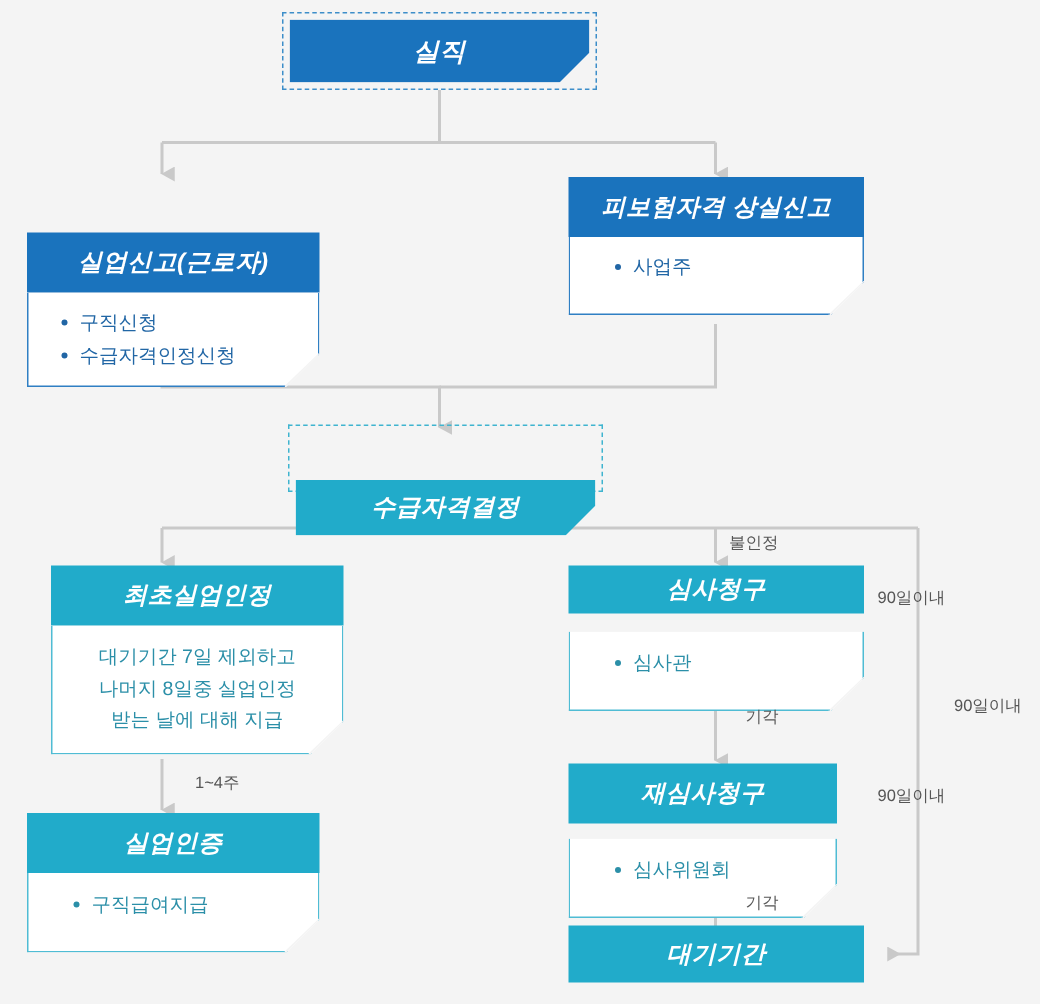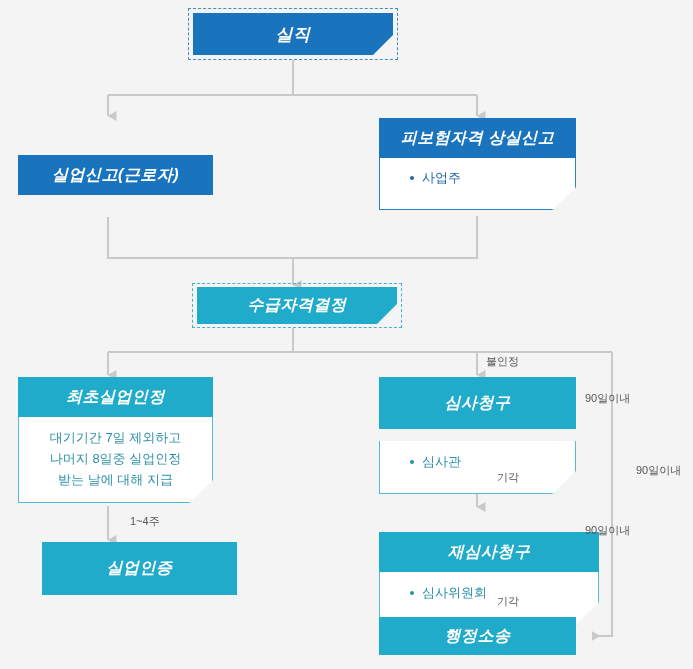--- a/index.html
+++ b/index.html
@@ -176,75 +176,90 @@
     </g>
   </svg>
 
   <div class="dashed-wrap" style="left:188px; top:8px; width:210px; height:52px;"></div>
   <div class="node blue" style="left:193px; top:13px; width:200px; height:42px;">
     <div class="head solid-fold" style="height:42px; font-size:17px;">실직</div>
   </div>
 
   <div class="node blue fold" style="left:18px; top:118px; width:195px;">
     <div class="head" style="height:40px; font-size:16px;margin-top:37px;">실업신고(근로자)</div>
+    <div class="body">
+      <div class="inner">
+        <ul class="bullet-list">
+          <li>구직신청</li>
+          <li>수급자격인정신청</li>
+        </ul>
+      </div>
+    </div>
   </div>
 
   <div class="node blue fold" style="left:379px; top:118px; width:197px;">
     <div class="head" style="height:40px; font-size:16px;">피보험자격 상실신고</div>
     <div class="body">
       <div class="inner" style="padding:9px 0 20px 0;">
         <ul class="bullet-list" style="padding-left:30px;">
           <li>사업주</li>
         </ul>
       </div>
     </div>
   </div>
 
   <div class="dashed-wrap cyanline" style="left:192px; top:283px; width:210px; height:45px;"></div>
   <div class="node cyan" style="left:197px; top:287px; width:200px; height:37px;">
-    <div class="head solid-fold" style="height:37px; font-size:16px;">수급자격결정</div>
-  </div>
-
-  <div class="node cyan fold" style="left:18px; top:377px; width:195px;">
+    <div class="head solid-fold" style="height:37px; font-size:16px;margin-top:33px;">수급자격결정</div>
+  </div>
+
+  <div class="node cyan fold" style="left:34px; top:377px; width:195px;">
     <div class="head" style="height:40px; font-size:16px;">최초실업인정</div>
     <div class="body">
       <div class="bodytext">대기기간 7일 제외하고
 나머지 8일중 실업인정
 받는 날에 대해 지급</div>
     </div>
   </div>
 
   <div class="node cyan fold" style="left:18px; top:542px; width:195px;">
-    <div class="head" style="height:53px; font-size:16px;margin-left:24px;">실업인증</div>
+    <div class="head" style="height:40px; font-size:16px;">실업인증</div>
+    <div class="body">
+      <div class="inner" style="padding:10px 0 20px 0;">
+        <ul class="bullet-list" style="padding-left:30px;">
+          <li>구직급여지급</li>
+        </ul>
+      </div>
+    </div>
   </div>
 
   <div class="node cyan fold" style="left:379px; top:377px; width:197px;">
-    <div class="head" style="height:52px; font-size:16px;">심사청구</div>
+    <div class="head" style="height:32px; font-size:16px;">심사청구</div>
     <div class="body">
       <div class="inner" style="padding:10px 0 20px 0;margin-top:12px;">
         <ul class="bullet-list" style="padding-left:30px;">
           <li>심사관</li>
         </ul>
       </div>
     </div>
   </div>
 
-  <div class="node cyan fold" style="left:379px; top:532px; width:220px;">
+  <div class="node cyan fold" style="left:379px; top:509px; width:179px;">
     <div class="head" style="height:40px; font-size:16px;">재심사청구</div>
     <div class="body">
-      <div class="inner" style="padding:10px 0 20px 0;">
+      <div class="inner" style="padding:10px 0 20px 0;margin-top:10px;">
         <ul class="bullet-list" style="padding-left:30px;">
           <li>심사위원회</li>
         </ul>
       </div>
     </div>
   </div>
 
   <div class="node cyan" style="left:379px; top:617px; width:197px; height:38px;">
-    <div class="head" style="height:38px; font-size:16px;">행정소송</div>
+    <div class="head" style="height:38px; font-size:16px;">대기기간</div>
   </div>
 
   <span class="edge-label" style="left:486px; top:354px;">불인정</span>
 
   <span class="edge-label" style="left:130px; top:514px;">1~4주</span>
 
   <span class="edge-label" style="left:497px; top:470px;">기각</span>
 
   <span class="edge-label" style="left:497px; top:594px;">기각</span>
 

